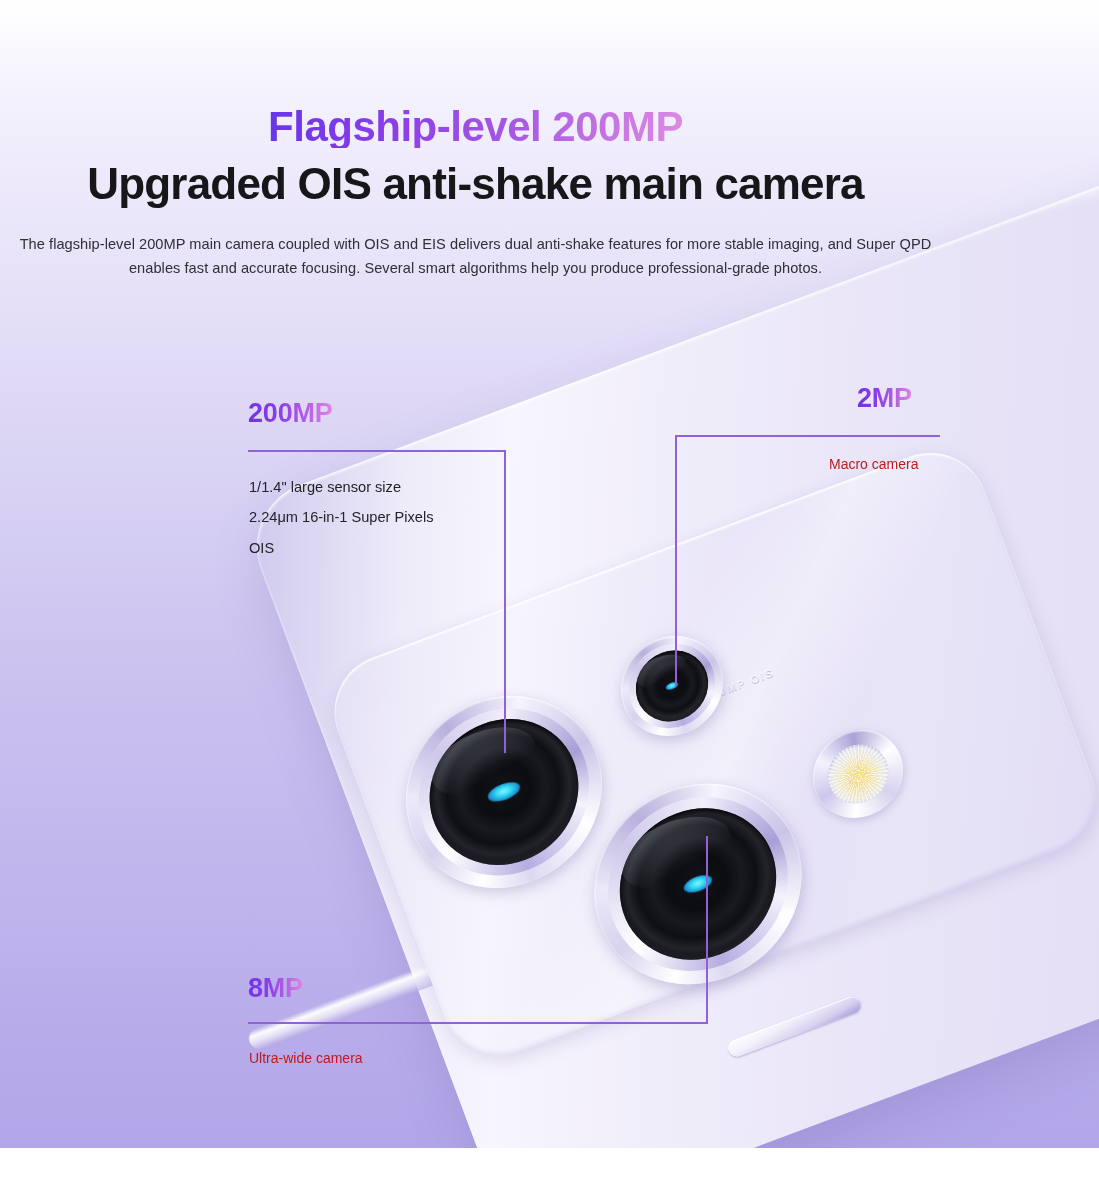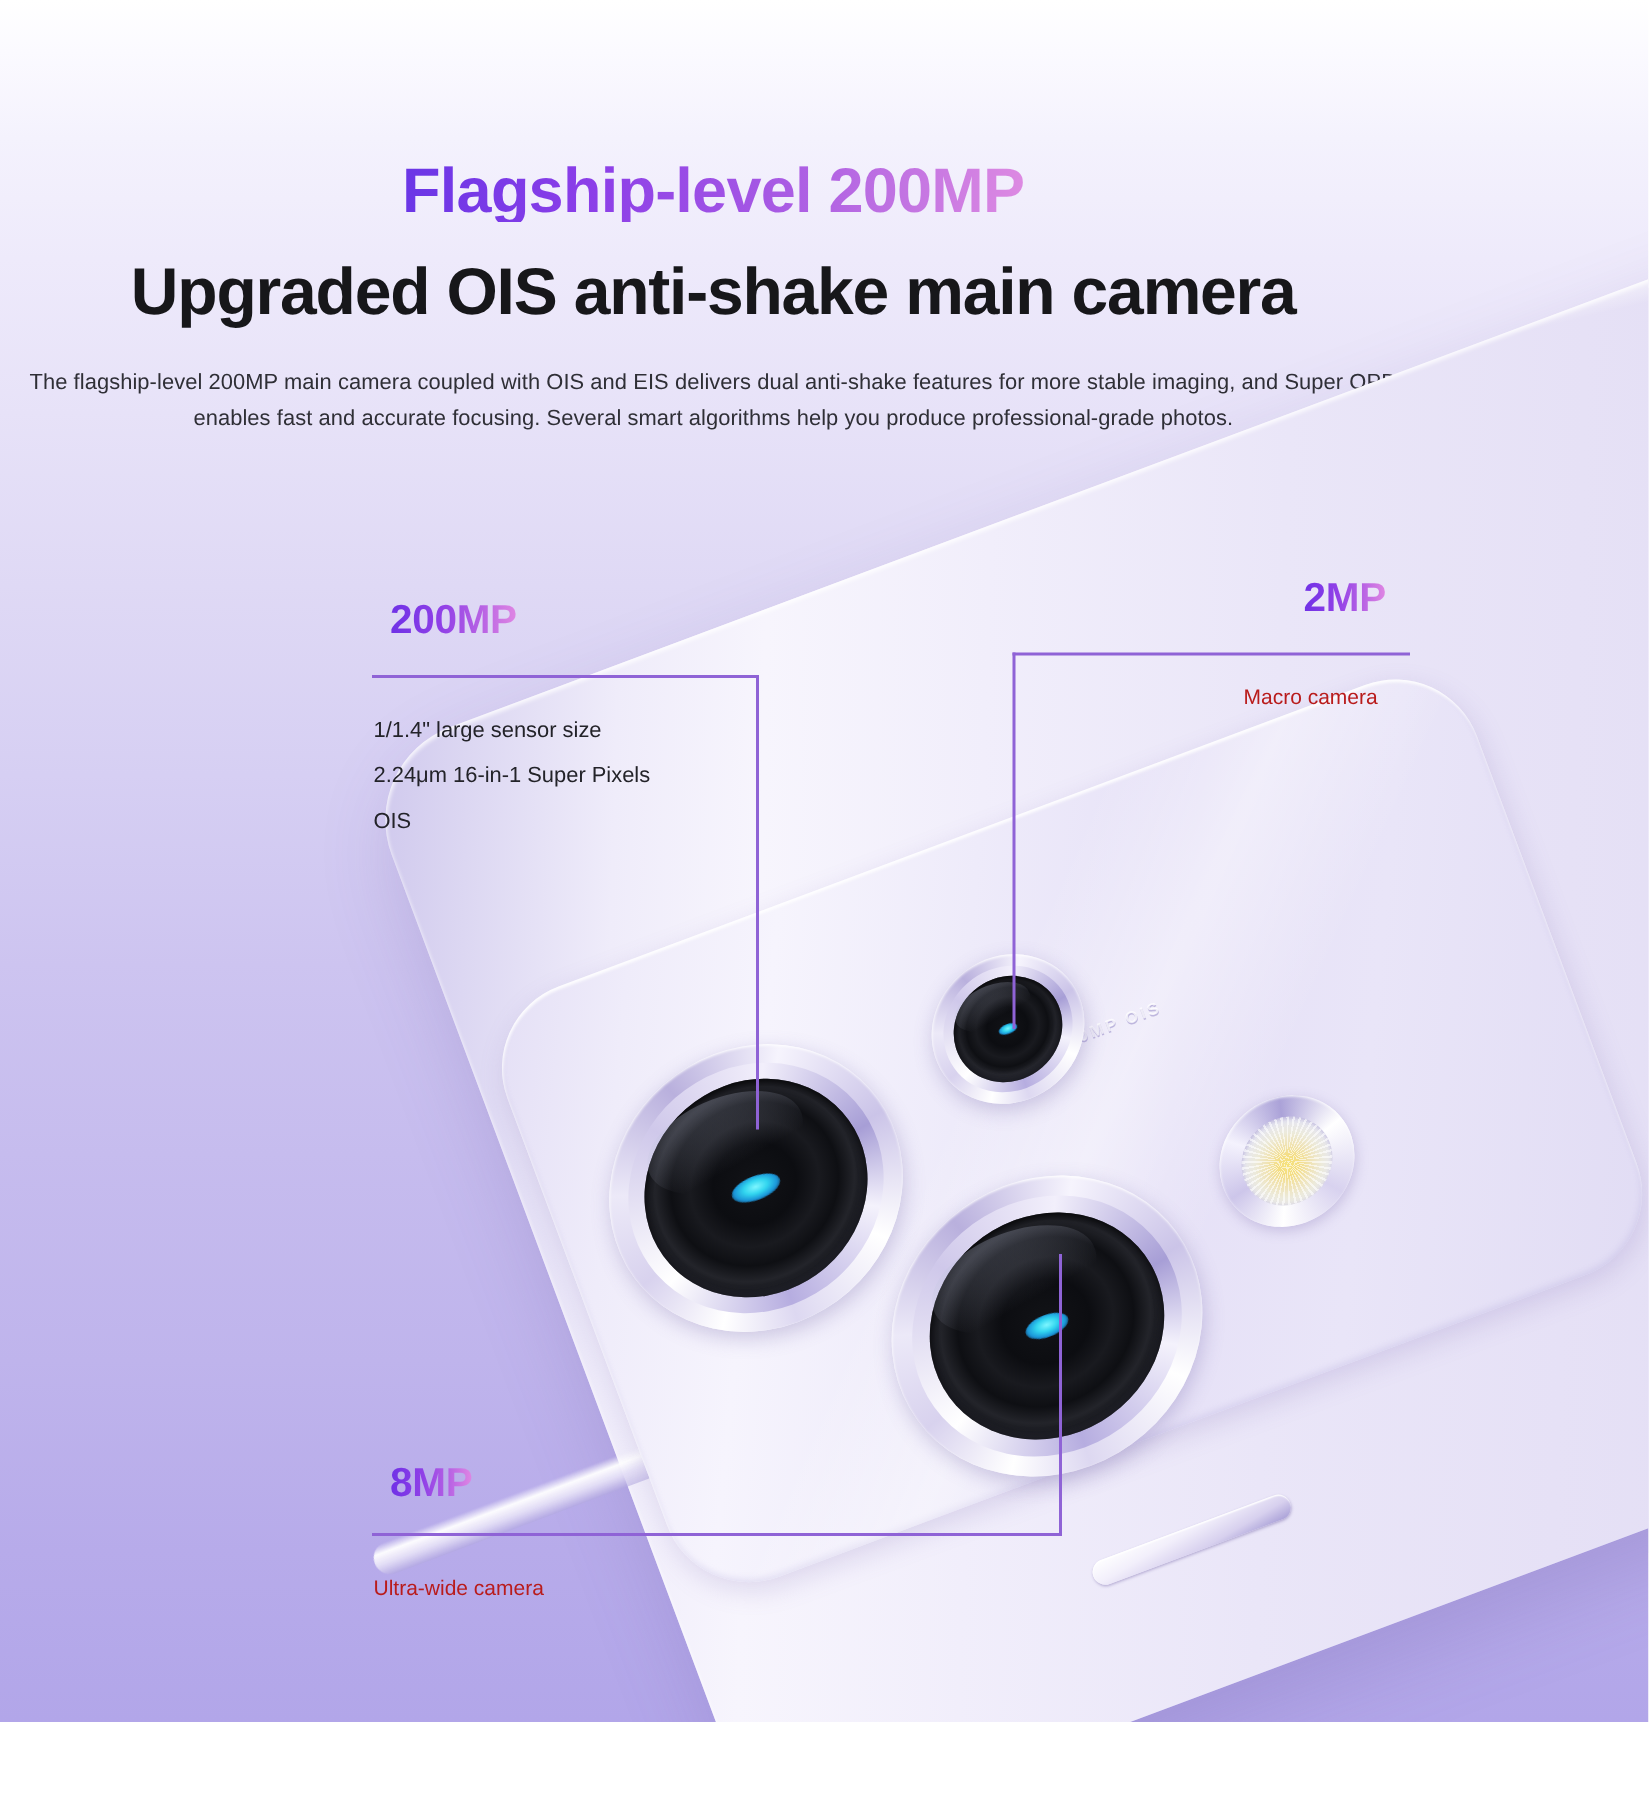--- a/index.html
+++ b/index.html
@@ -43,21 +43,21 @@
     font-size:42px; font-weight:bold; letter-spacing:-0.5px;
     line-height:1;
     padding-top:106px;
     background:linear-gradient(90deg,#6a36e6 0%, #8b3ee8 30%, #a557e4 58%, #c173e2 80%, #dd8ae2 100%);
     -webkit-background-clip:text; background-clip:text;
     -webkit-text-fill-color:transparent; color:transparent;
     display:inline-block;
   }
   .title-main {
     display:block;
-    margin-top:24px;
+    margin-top:13px;
     font-size:44px; font-weight:bold; color:#17171a;
     letter-spacing:-0.8px; line-height:1.05;
   }
   .subtitle {
     margin:26px auto 0; width:930px;
     font-size:14.6px; line-height:1.62; color:#2f2f36;
     letter-spacing:0.05px;
   }
 
   
@@ -299,21 +299,20 @@
   }
 
   
   .callout-label {
     position:absolute;
     font-size:27px; font-weight:bold; letter-spacing:-0.2px;
     background:linear-gradient(90deg,#6f31e6 0%, #9040e7 40%, #b560e4 70%, #e087e3 100%);
     -webkit-background-clip:text; background-clip:text;
     -webkit-text-fill-color:transparent; color:transparent;
     white-space:nowrap;
-    margin-left:12px;
   }
   .callout-sub {
     position:absolute;
     font-size:14px; color:#b91c1c; white-space:nowrap;
   }
   .spec-list {
     position:absolute;
     font-size:14.6px; color:#232329; line-height:30.3px;
   }
   .spec-list li { list-style:none; white-space:nowrap; }

